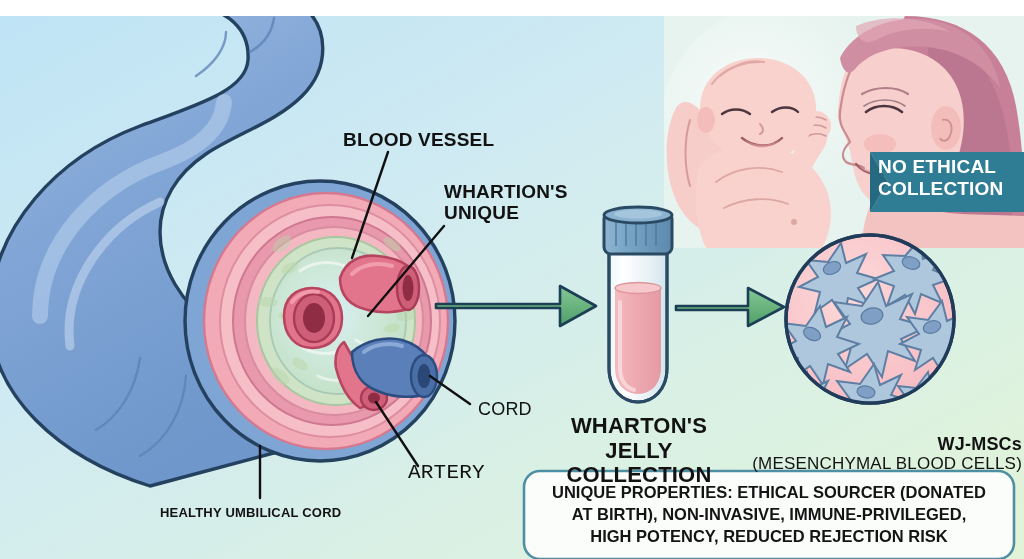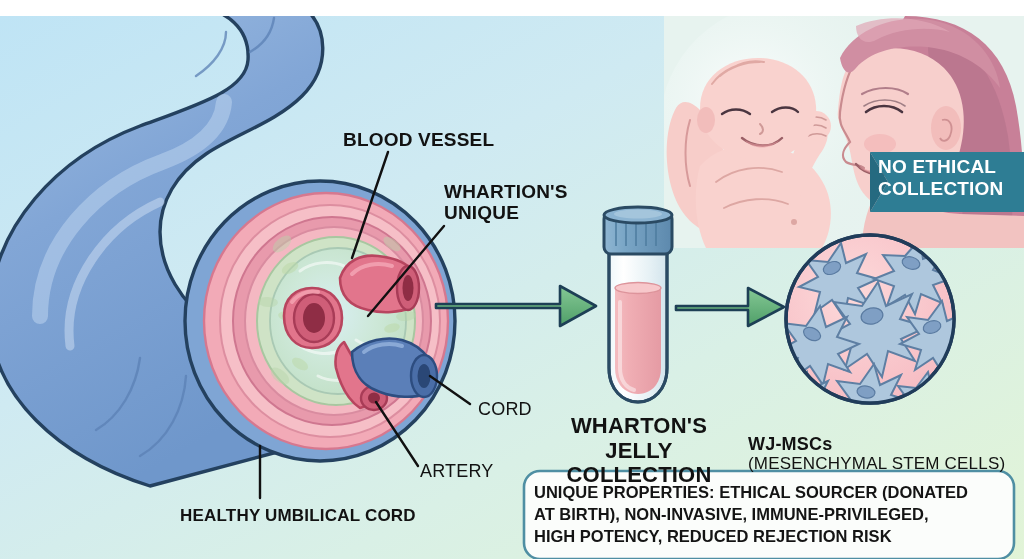--- a/index.html
+++ b/index.html
@@ -28,48 +28,48 @@
     color: #121212;
     font-weight: bold;
     letter-spacing: .2px;
     line-height: 1.12;
     white-space: pre-line;
     pointer-events: none;
   }
   #lbl-blood-vessel { left: 343px; top: 113px; font-size: 19px; }
   #lbl-whartons-jelly { left: 444px; top: 165px; font-size: 19px; }
   #lbl-vein { left: 478px; top: 383px; font-size: 18px; font-weight: normal; }
-  #lbl-artery { left: 420px; top: 445px; font-size: 18px; font-weight: normal; }
-  #lbl-cord { left: 180px; top: 490px; font-size: 17px; }
+  #lbl-artery { left: 408px; top: 445px; font-size: 21px; font-weight: normal; font-family: Liberation Mono, monospace; }
+  #lbl-cord { left: 160px; top: 490px; font-size: 13px; }
   #lbl-collection {
     left: 549px; top: 398px; width: 180px;
     font-size: 22px; text-align: center;
   }
   #lbl-mscs {
     left: 748px; top: 398px; width: 274px;
-    font-size: 18px; text-align: left;
+    font-size: 18px; text-align: right;
   }
   #lbl-mscs .sub { font-weight: normal; font-size: 17px; display: block; }
   #banner-text {
     position: absolute;
     left: 878px; top: 140px;
     width: 146px;
     color: #ffffff;
     font-size: 19px;
     font-weight: bold;
     line-height: 1.16;
     white-space: pre-line;
     letter-spacing: .2px;
     pointer-events: none;
   }
   #props-text {
     position: absolute;
     left: 534px; top: 466px;
     width: 470px;
-    text-align: left;
+    text-align: center;
     color: #141414;
     font-size: 16.5px;
     font-weight: bold;
     line-height: 1.32;
     white-space: pre-line;
     pointer-events: none;
   }
 </style>
 </head>
 <body>
@@ -357,21 +357,21 @@
 
   <div class="lbl" id="lbl-artery">ARTERY</div>
 
   <div class="lbl" id="lbl-cord">HEALTHY UMBILICAL CORD</div>
 
   <div class="lbl" id="lbl-collection">WHARTON'S JELLY
 COLLECTION</div>
 
   <div class="lbl" id="lbl-mscs">
     <span>WJ-MSCs</span>
-    <span class="sub">(MESENCHYMAL STEM CELLS)</span>
+    <span class="sub">(MESENCHYMAL BLOOD CELLS)</span>
   </div>
 
   <div id="banner-text">NO ETHICAL
 COLLECTION</div>
 
   <div id="props-text">UNIQUE PROPERTIES: ETHICAL SOURCER (DONATED
 AT BIRTH), NON-INVASIVE, IMMUNE-PRIVILEGED,
 HIGH POTENCY, REDUCED REJECTION RISK</div>
 
 </div>

